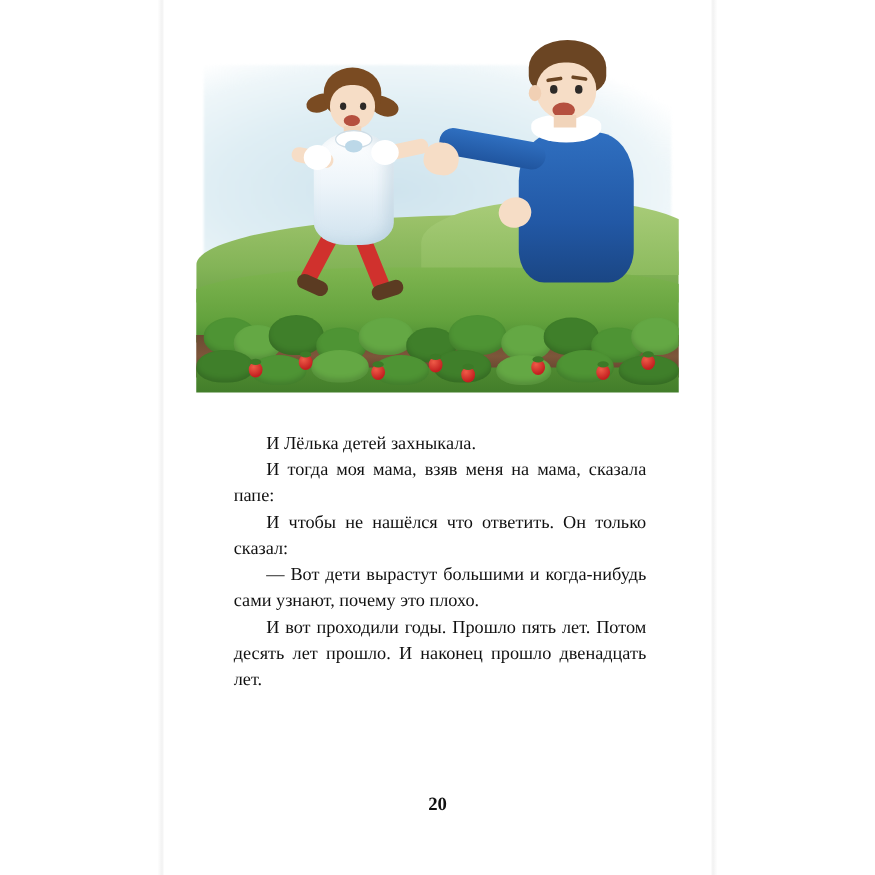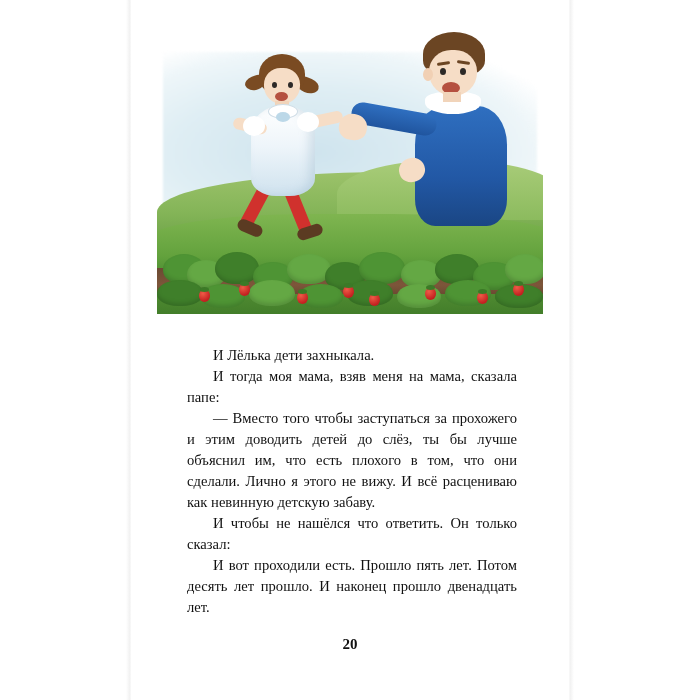--- a/index.html
+++ b/index.html
@@ -397,21 +397,21 @@
       <div class="boy-brow" style="left:74px; top:32px; transform: rotate(-8deg);"></div>
       <div class="boy-brow" style="left:94px; top:31px; transform: rotate(8deg);"></div>
       <div class="boy-eye" style="left:77px; top:38px;"></div>
       <div class="boy-eye" style="left:97px; top:38px;"></div>
       <div class="boy-mouth"></div>
       <div class="boy-neck"></div>
     </div>
   </div>
 
   <div class="text-block">
-    <p>И Лёлька дети захныкала.</p>
+    <p>И Лёлька детей захныкала.</p>
     <p>И тогда моя мама, взяв меня на мама, сказала папе:</p>
-    <p>— Вместо того чтобы заступаться за прохожего и этим доводить детей до слёз, ты бы лучше объяснил им, что есть плохого в том, что они сделали. Лично я этого не вижу. И всё расцениваю как невинную детскую забаву.</p>
     <p>И чтобы не нашёлся что ответить. Он только сказал:</p>
-    <p>И вот проходили есть. Прошло пять лет. Потом десять лет прошло. И наконец прошло двенадцать лет.</p>
+    <p>— Вот дети вырастут большими и когда-нибудь сами узнают, почему это плохо.</p>
+    <p>И вот проходили годы. Прошло пять лет. Потом десять лет прошло. И наконец прошло двенадцать лет.</p>
   </div>
 
   <div class="page-number">20</div>
 </div>
 
 </body></html>

